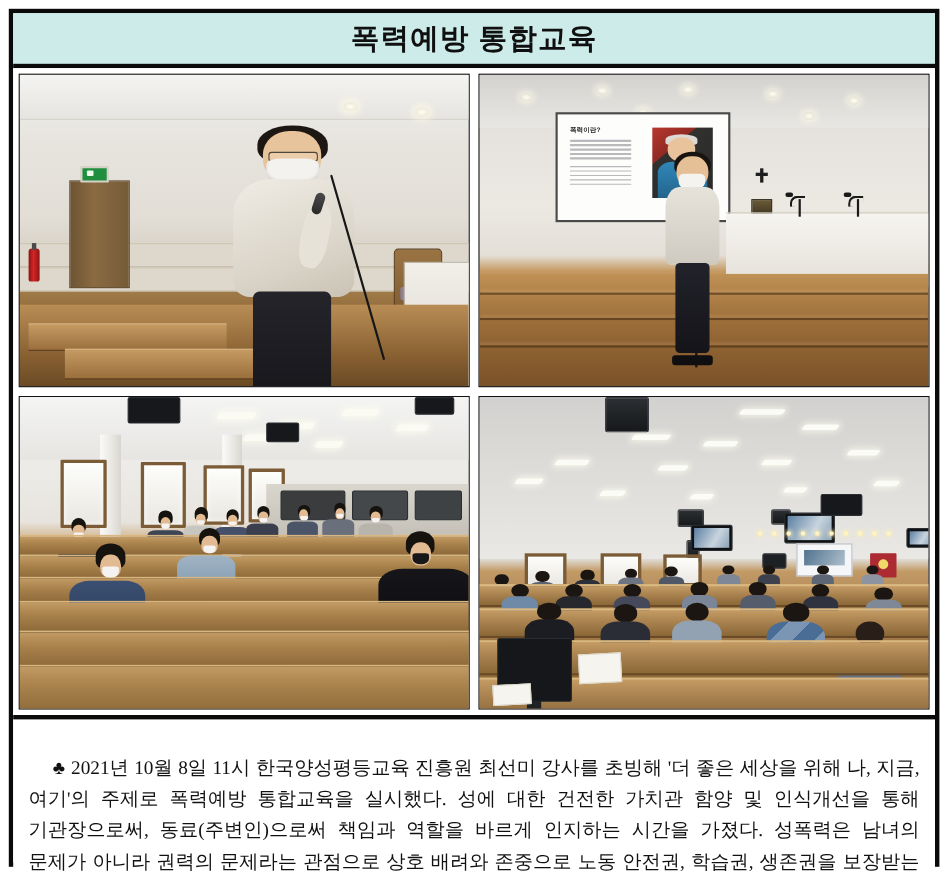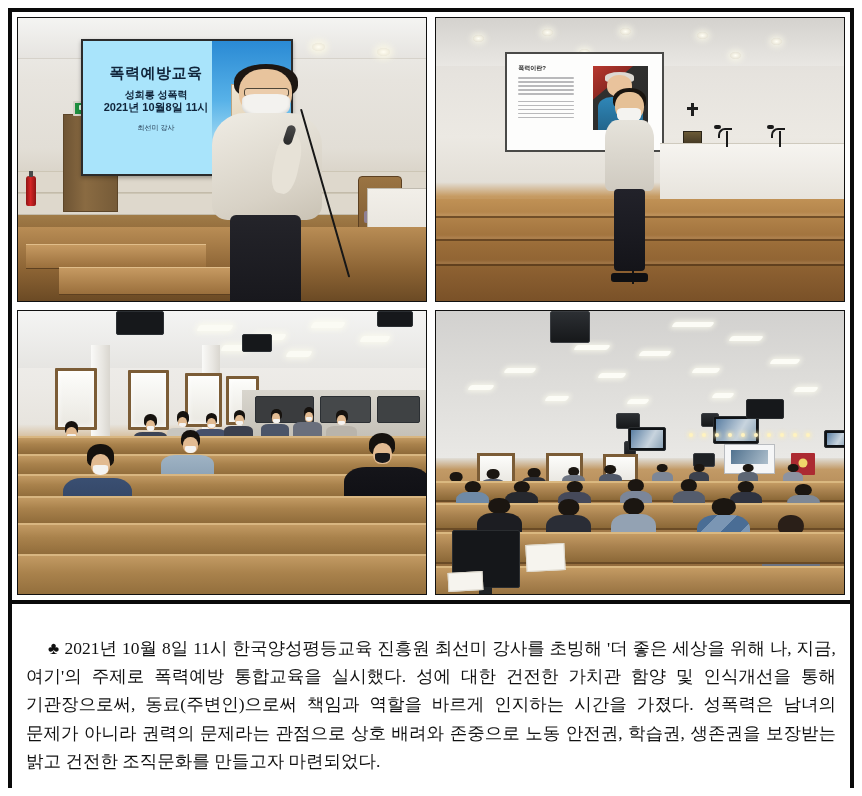--- a/index.html
+++ b/index.html
@@ -489,48 +489,39 @@
     word-break: keep-all;
   }
   .clubmark { font-size: 17px; }
 </style>
 </head>
 <body>
 
 <div class="page">
   <div class="sheet">
 
+    <div class="header">
+      <div class="header-title">폭력예방 통합교육</div>
+    </div>
 
     <div class="photo-grid">
 
       <div class="photo" id="photo1">
         <div class="ph-inner">
           <div class="bg"></div>
           <div class="ceil"></div>
           <div class="downlight" style="left:72%; top:9%;"></div>
           <div class="downlight" style="left:88%; top:10.5%;"></div>
           <div class="wallpanel" style="left:0; right:0; top:54%; height:7%;"></div>
           <div class="wallpanel" style="left:0; right:0; top:62%; height:7%;"></div>
 
           <div class="doorway"></div>
           <div class="exit-sign"></div>
           <div class="extinguisher"></div>
 
-          <div class="screen">
-            <div class="sky"></div>
-            <div class="cloud" style="right:2%; top:58%; width:28px; height:13px;"></div>
-            <div class="cloud" style="right:16%; top:70%; width:20px; height:10px;"></div>
-            <div class="poster"></div>
-            <div class="sl-text">
-              <div class="sl-1">폭력예방교육</div>
-              <div class="sl-2">성희롱 성폭력</div>
-              <div class="sl-3">2021년 10월8일 11시</div>
-              <div class="sl-4">최선미 강사</div>
-            </div>
-          </div>
 
           <div class="chair"></div>
           <div class="pulpit"></div>
 
           <div class="stage"></div>
           <div class="step" style="left:2%; width:44%; top:80%; height:8%;"></div>
           <div class="step" style="left:10%; width:52%; top:88%; height:9%;"></div>
 
           <div class="person">
             <div class="p-hair"></div>

